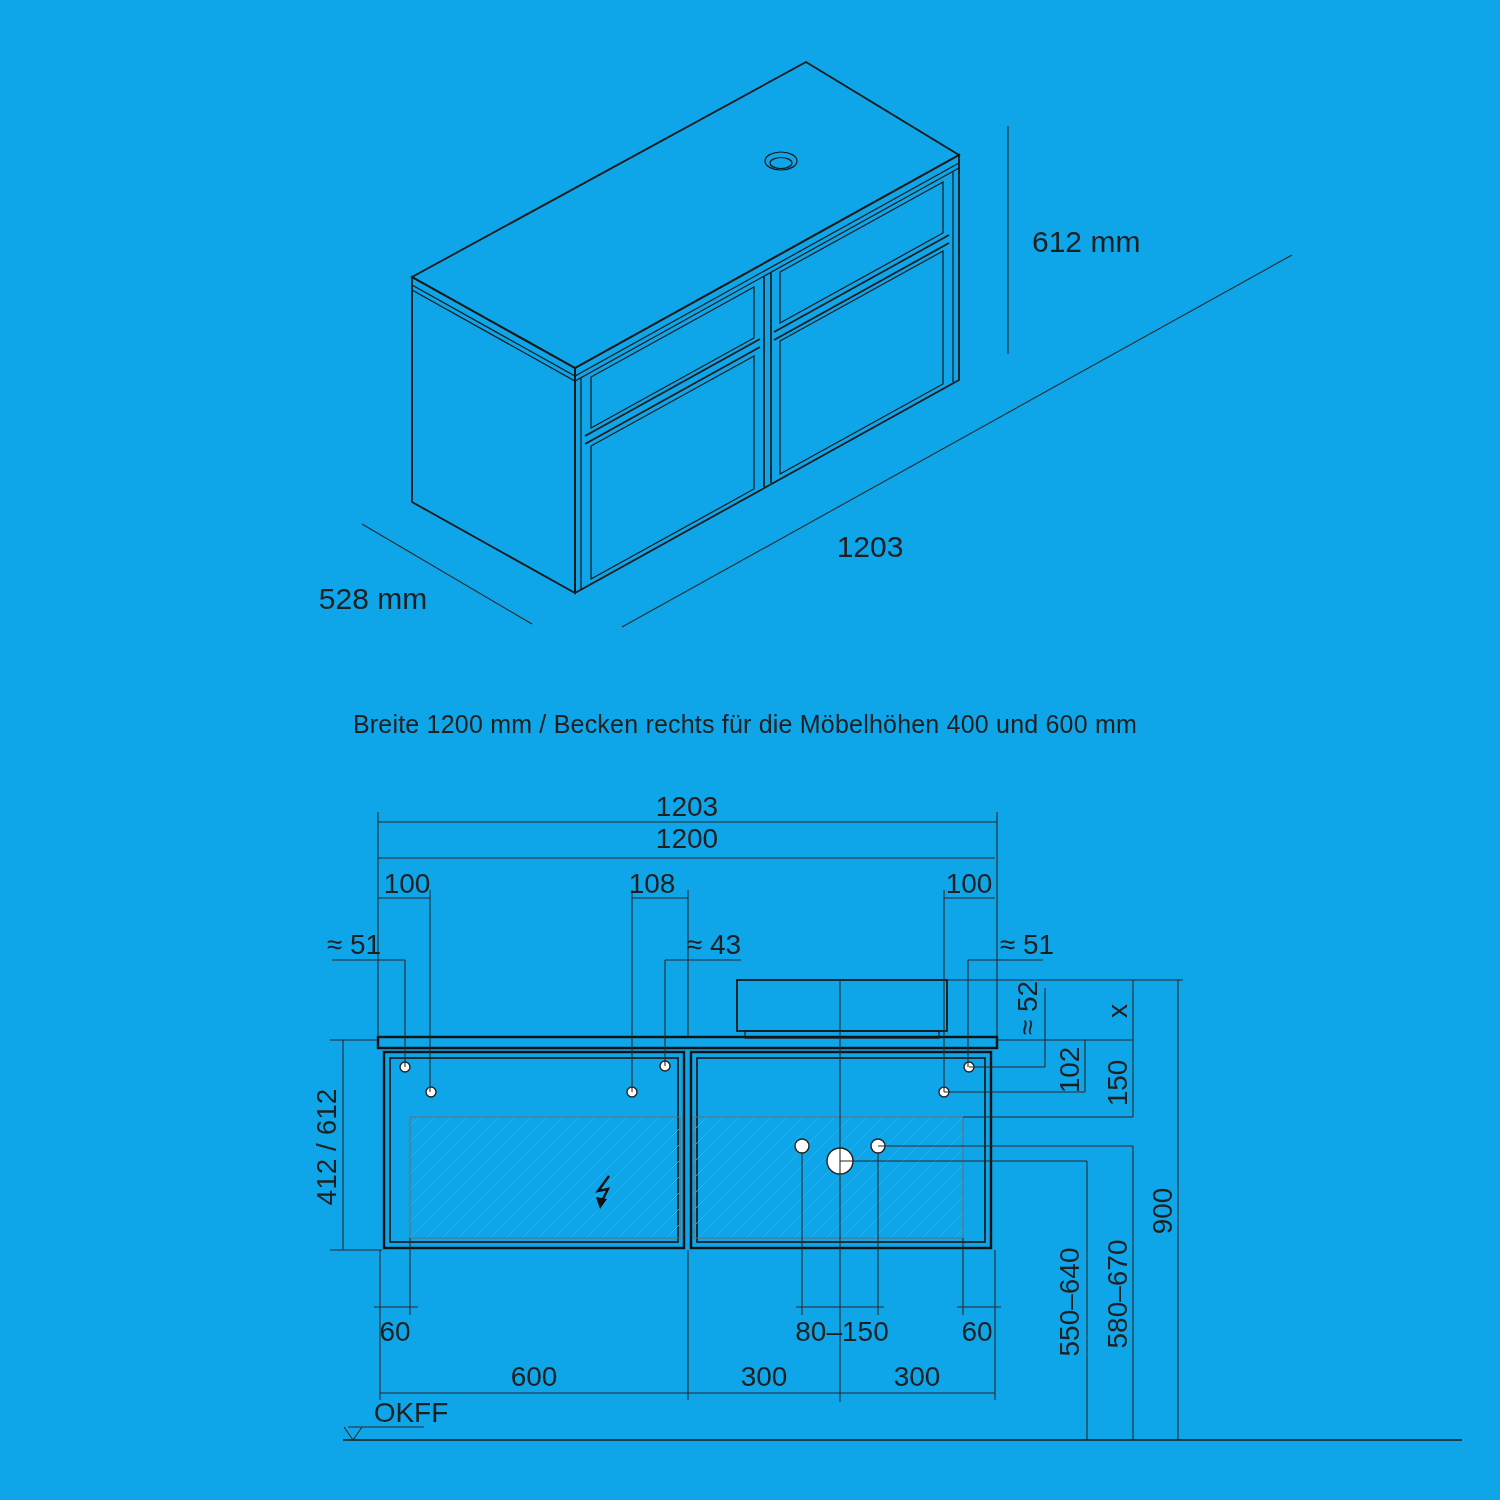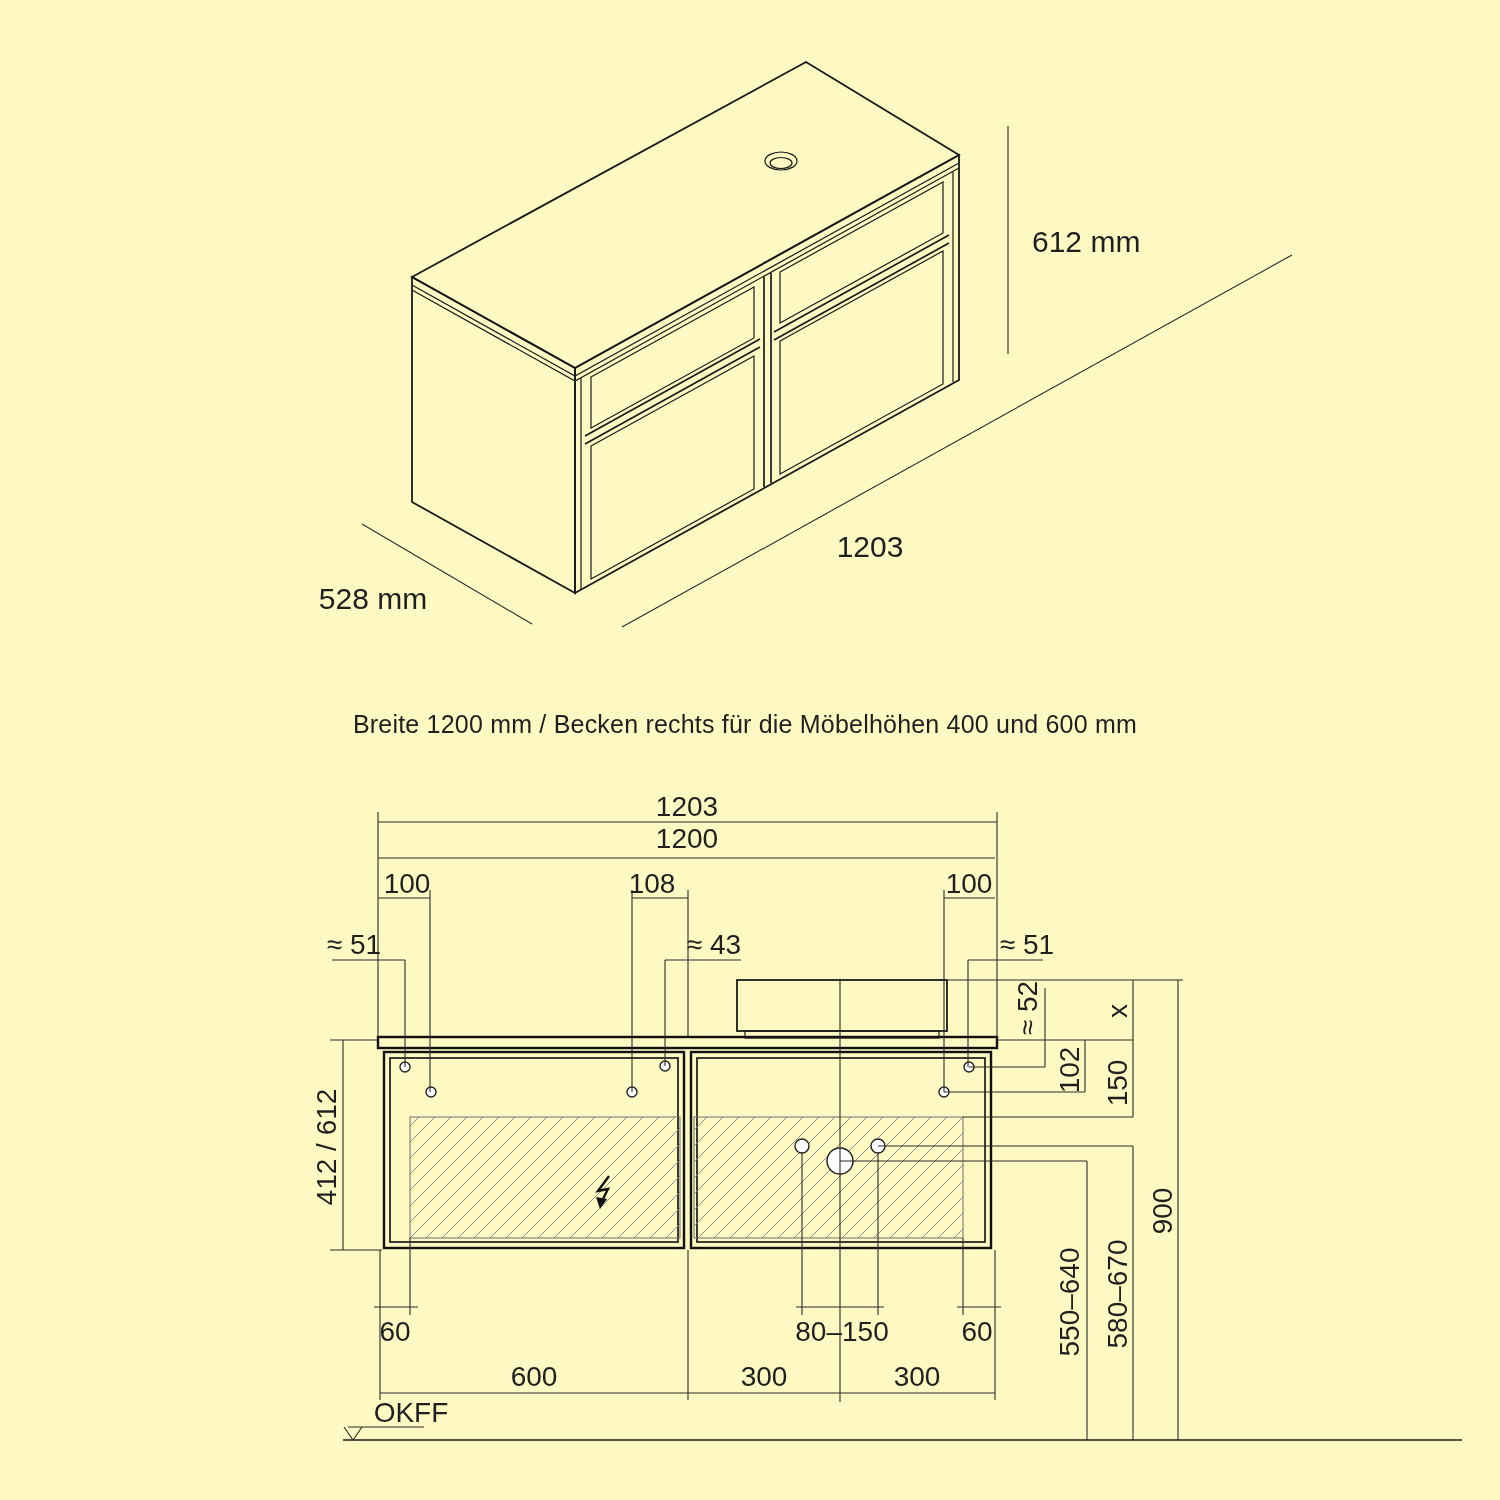--- a/index.html
+++ b/index.html
@@ -1,16 +1,16 @@
 <!DOCTYPE html>
 <html><head>
 <meta charset="utf-8">
 <style>
   html,body{margin:0;padding:0;background:#ffffff;}
-  .stage{position:relative;width:1500px;height:1500px;background:#fef9c3;overflow:hidden;
+  .stage{position:relative;width:1500px;height:1500px;background:#0ea5e9;overflow:hidden;
          font-family:"Liberation Sans",sans-serif;}
   svg{display:block;}
   svg text{font-family:"Liberation Sans",sans-serif;fill:#1f1f1f;font-size:28px;}
   svg text.big{font-size:30px;}
   svg text.cap{font-size:25px;letter-spacing:0.2px;}
   .ln{stroke:#2b2b2b;stroke-width:1.1;fill:none;}
   .ln2{stroke:#1a1a1a;stroke-width:1.7;fill:none;}
   .bold{stroke:#111111;stroke-width:2.4;fill:none;}
   .med{stroke:#1a1a1a;stroke-width:1.8;fill:none;}
   .thin{stroke:#1a1a1a;stroke-width:1.2;fill:none;}

